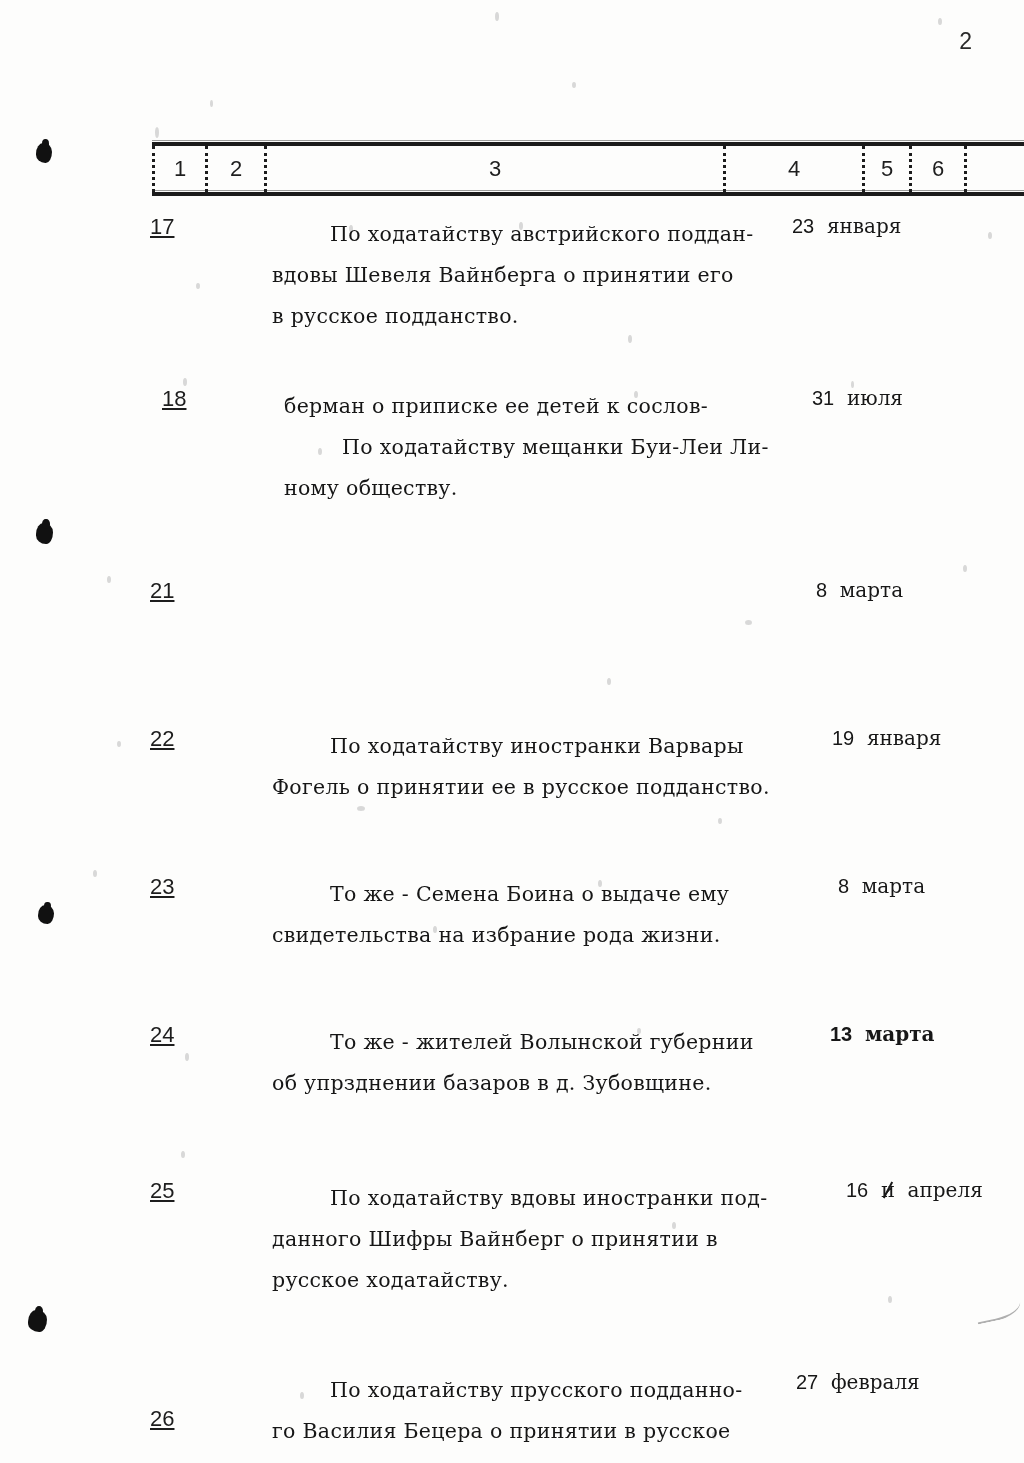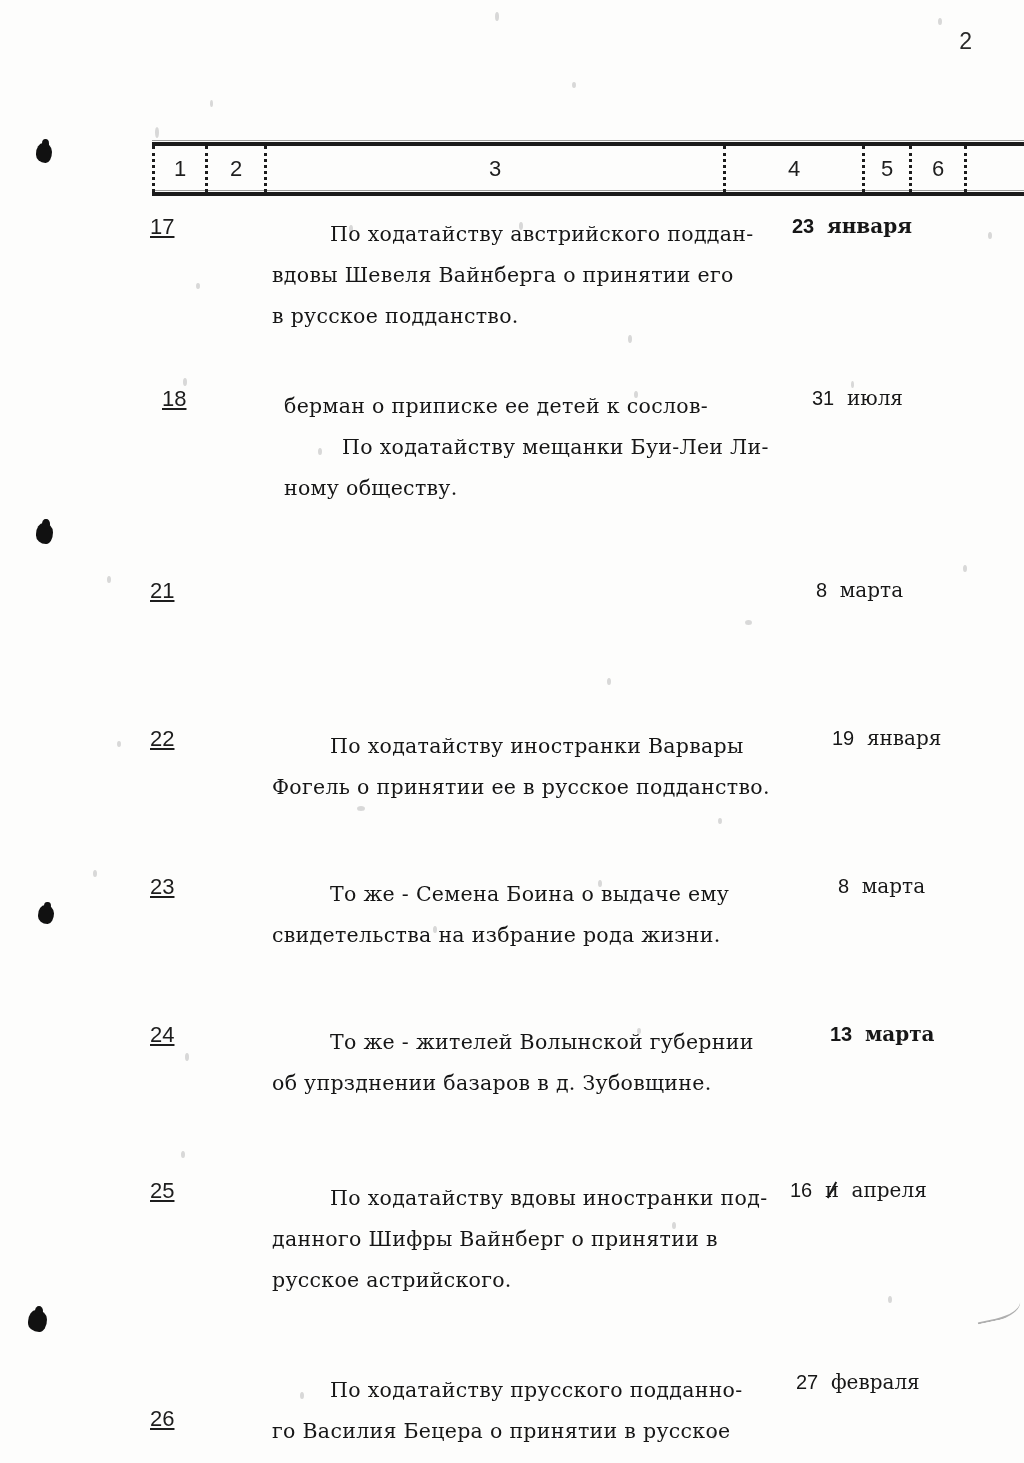--- a/index.html
+++ b/index.html
@@ -245,21 +245,21 @@
 
   <div class="entries">
 
     <div class="entry" style="height:146px;">
       <div class="entry-num">17</div>
       <div class="entry-body">
         <span class="ln indent">По ходатайству австрийского поддан-</span>
         <span class="ln outdent">вдовы Шевеля Вайнберга о принятии его</span>
         <span class="ln outdent">в русское подданство.</span>
       </div>
-      <div class="entry-date" style="left:792px;font-weight:bold;">
+      <div class="entry-date" style="left:792px;">
         <span class="d-num">23</span>
         <span class="d-month"> января</span>
       </div>
     </div>
 
     <div class="entry" style="height:166px;margin-left:12px;">
       <div class="entry-num">18</div>
       <div class="entry-body">
         <span class="ln outdent">берман о приписке ее детей к сослов-</span>
         <span class="ln indent">По ходатайству мещанки Буи-Леи Ли-</span>
@@ -313,23 +313,23 @@
         <span class="d-num">13</span>
         <span class="d-month"> марта</span>
       </div>
     </div>
 
     <div class="entry" style="height:166px;">
       <div class="entry-num">25</div>
       <div class="entry-body">
         <span class="ln indent">По ходатайству вдовы иностранки под-</span>
         <span class="ln outdent">данного Шифры Вайнберг о принятии в</span>
-        <span class="ln outdent">русское астрийского.</span>
-      </div>
-      <div class="entry-date" style="left:790px;">
+        <span class="ln outdent">русское ходатайству.</span>
+      </div>
+      <div class="entry-date" style="left:846px;">
         <span class="d-num">16</span>
         <span class="strike"> и</span>
         <span class="d-month"> апреля</span>
       </div>
     </div>
 
     <div class="entry" style="height:150px;">
       <div class="entry-num" style="top:36px;">26</div>
       <div class="entry-body">
         <span class="ln indent">По ходатайству прусского подданно-</span>

